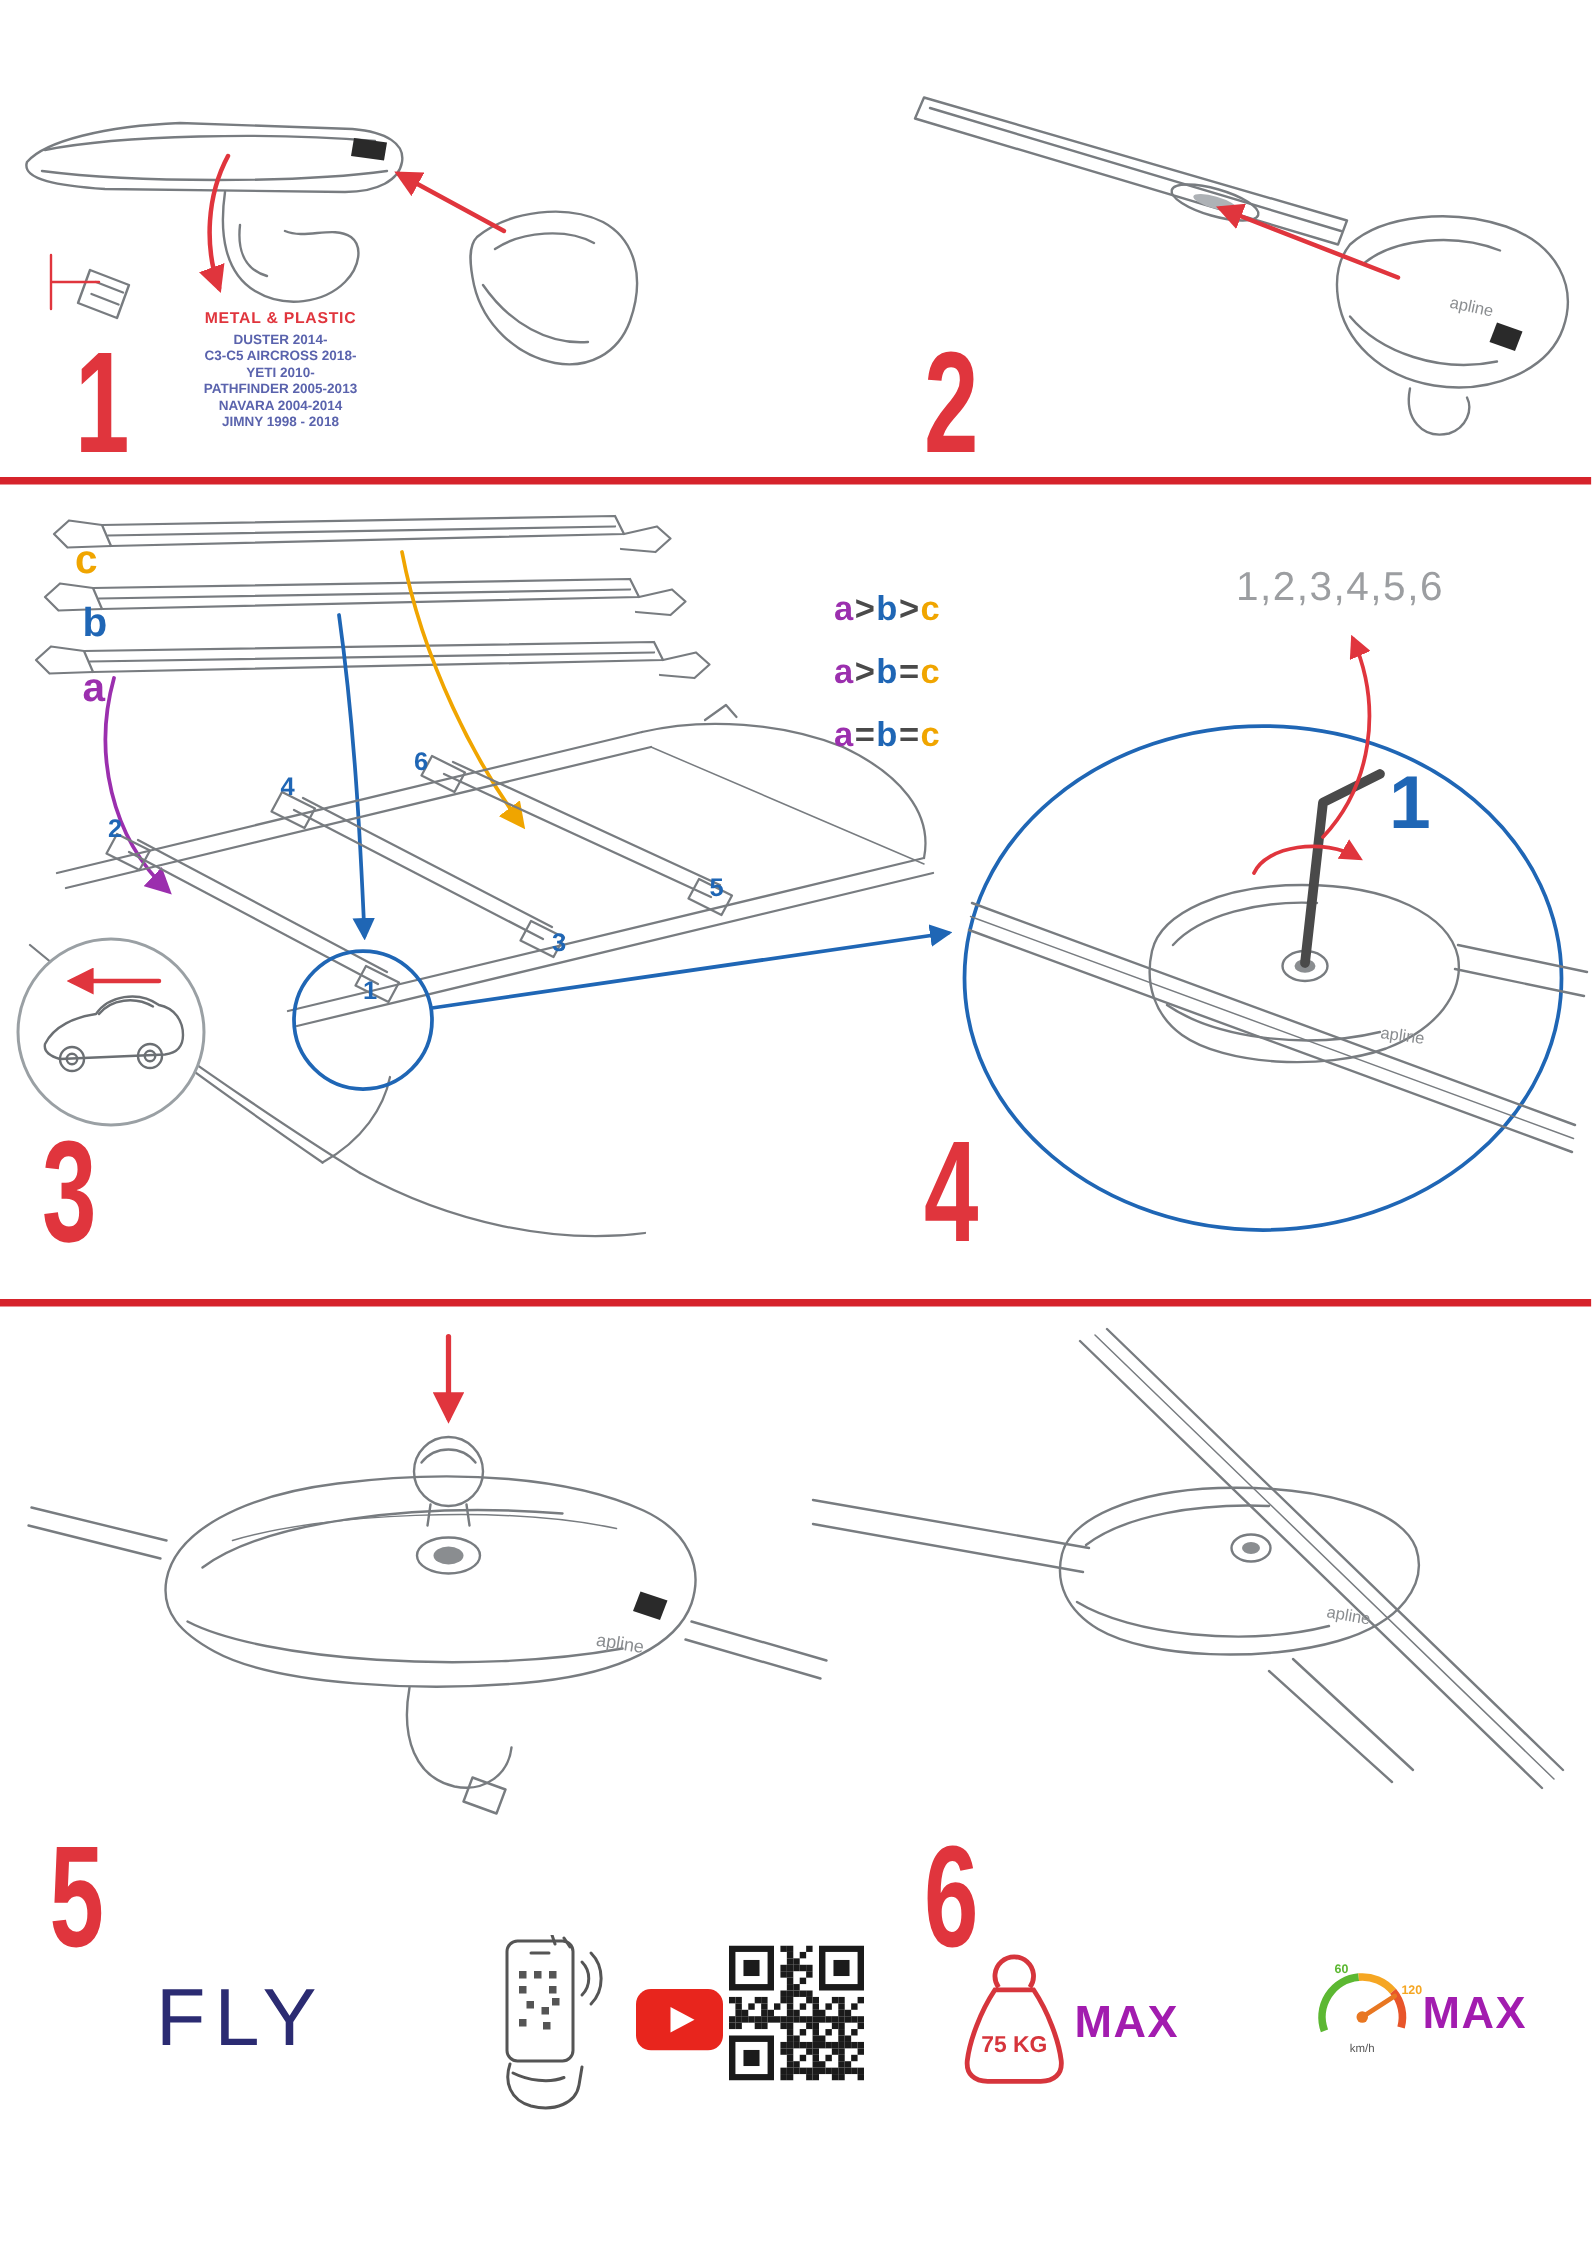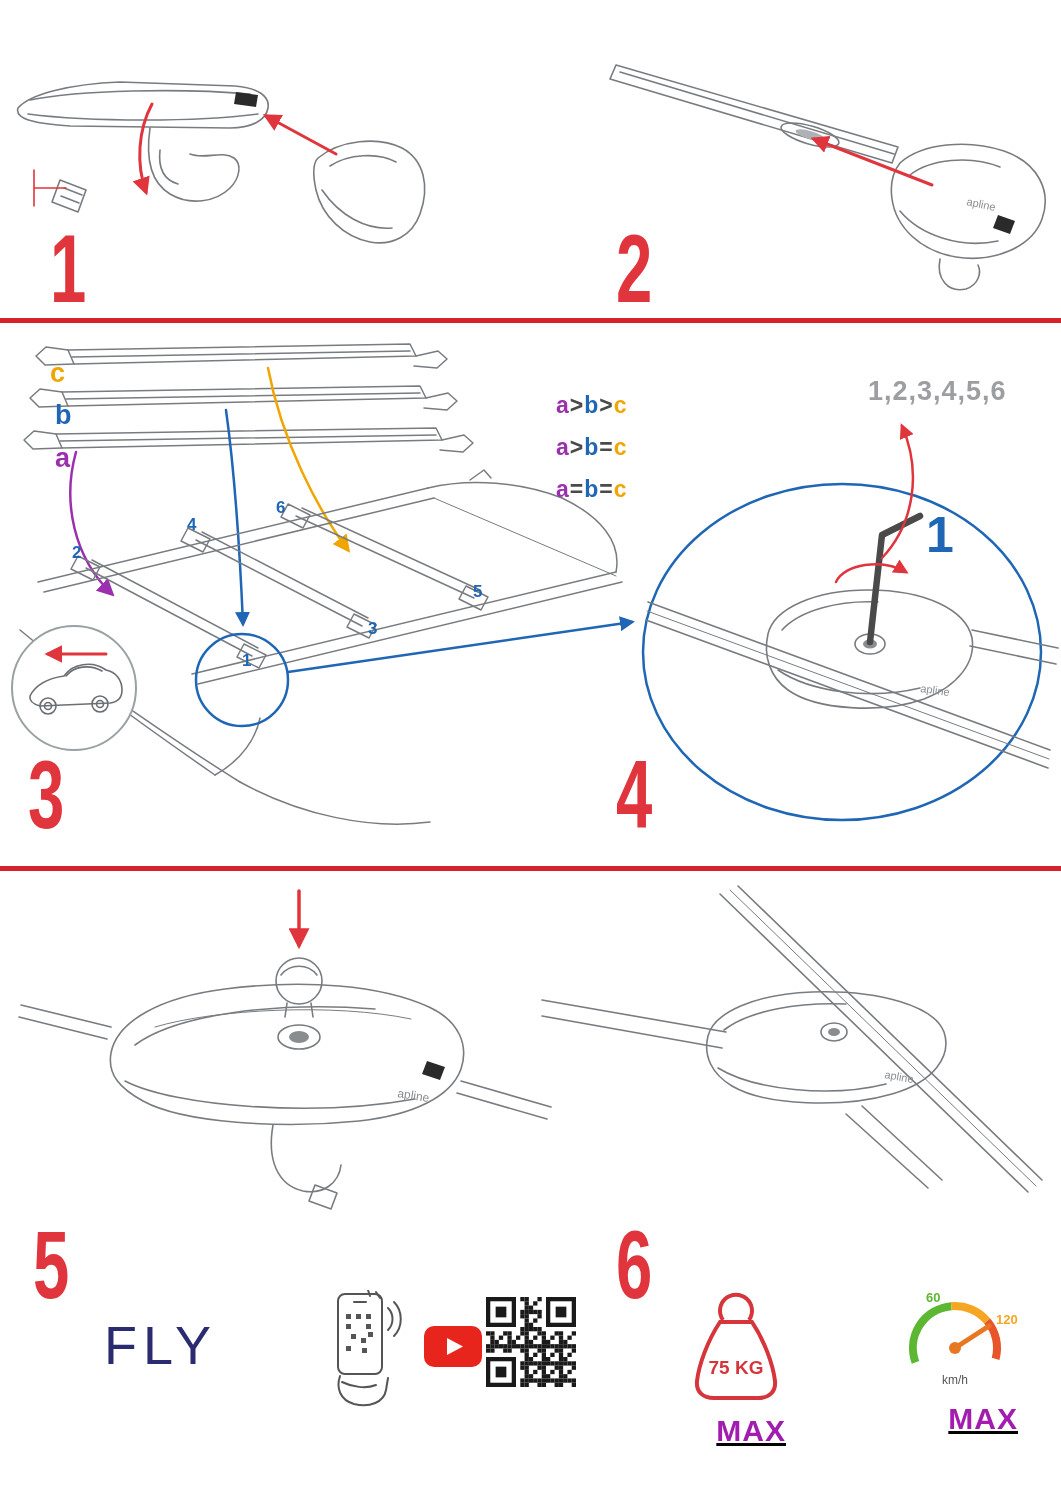--- a/index.html
+++ b/index.html
@@ -37,34 +37,34 @@
   #lbl-a{ left:55px; top:443px; color:#9b2fae; }
 
   .formulas{ position:absolute; left:556px; top:356px;margin-top:36px; }
   .formula{ font-size:23px; font-weight:700; height:42px; letter-spacing:1px; }
   .tk-a{ color:#9b2fae; } .tk-b{ color:#1f66b5; } .tk-c{ color:#f0a500; } .tk-op{ color:#4a4a4a; }
 
   .pos{ position:absolute; color:#1f66b5; font-weight:700; font-size:17px; }
   #pos2{ left:72px;  top:543px; } #pos4{ left:187px; top:515px; } #pos6{ left:276px; top:498px; }
   #pos1{ left:242px; top:651px; } #pos3{ left:368px; top:619px; } #pos5{ left:473px; top:582px; }
 
-  #seq{ position:absolute; left:868px; top:376px; color:#9c9ea1; font-size:27px; font-weight:700; letter-spacing:1px;text-align:right; }
+  #seq{ position:absolute; left:824px; top:376px; color:#9c9ea1; font-size:27px; font-weight:400; letter-spacing:1px;text-align:right; }
   #big1{ position:absolute; left:926px; top:506px; color:#1f66b5; font-size:50px; font-weight:700; }
 
   #fly{ position:absolute; left:104px; top:1314px; font-size:54px; font-weight:400;
         color:#2b2b72; letter-spacing:6px; }
   #tagline{ position:absolute; left:60px; top:1406px; font-size:27px; font-weight:700; }
   .tag-gray{ color:#58595b; } .tag-red{ color:#d6353c; }
   .tag-space{ display:inline-block; width:12px; }
 
   #phone-icon{ left:312px; top:1290px; width:100px; height:120px; }
   #yt-icon{ left:424px; top:1326px; width:58px; height:41px; }
   #qr-icon{ left:486px; top:1297px; width:90px; height:90px; }
 
-  .limit-group{ position:absolute; width:150px; display:flex; flex-direction:column; align-items:flex-end;text-decoration:underline; }
+  .limit-group{ position:absolute; width:150px; display:flex; flex-direction:row; align-items:center; }
   #weight-group{ left:636px; top:1284px; }
   #speed-group{ left:868px; top:1284px; }
   .max-label{ font-size:30px; font-weight:700; color:#a21caf; letter-spacing:1px; margin-top:8px; }
 
   svg text{ font-family:"Liberation Sans",sans-serif; }
 </style>
 </head>
 <body>
 
 <div class="page">
@@ -98,20 +98,29 @@
       <path d="M322,160 C340,186 366,200 392,198"></path>
     </g>
     <path d="M236,62 l22,3 l-2,12 l-22,-3 z" fill="#2a2a2a" stroke="none"></path>
     <g stroke="#e0353d">
       <path d="M336,124 L266,86" stroke-width="3" marker-end="url(#mk-red-1)"></path>
       <path d="M152,74 C138,100 136,134 146,162" stroke-width="3" marker-end="url(#mk-red-1)"></path>
       <path d="M34,140 L34,176 M34,158 L66,158" stroke-width="1.6"></path>
     </g>
   </svg>
 
+  <div class="p1text">
+    <div class="material">METAL &amp; PLASTIC</div>
+    <div class="model">DUSTER 2014-</div>
+    <div class="model">C3-C5 AIRCROSS 2018-</div>
+    <div class="model">YETI 2010-</div>
+    <div class="model">PATHFINDER 2005-2013</div>
+    <div class="model">NAVARA 2004-2014</div>
+    <div class="model">JIMNY 1998 - 2018</div>
+  </div>
 
   <svg class="art" id="art2" viewBox="0 0 461 270" fill="none" stroke-linecap="round" stroke-linejoin="round">
     <defs>
       <marker id="mk-red-2" viewBox="0 0 10 10" refX="8" refY="5" markerWidth="6" markerHeight="6" orient="auto-start-reverse">
         <path d="M0,0L10,5L0,10z" fill="#e0353d"></path>
       </marker>
     </defs>
     <g stroke="#787c80" stroke-width="1.6">
       <path d="M16,30 L298,112 L292,128 L10,44 Z"></path>
       <path d="M20,37 L294,119"></path>

